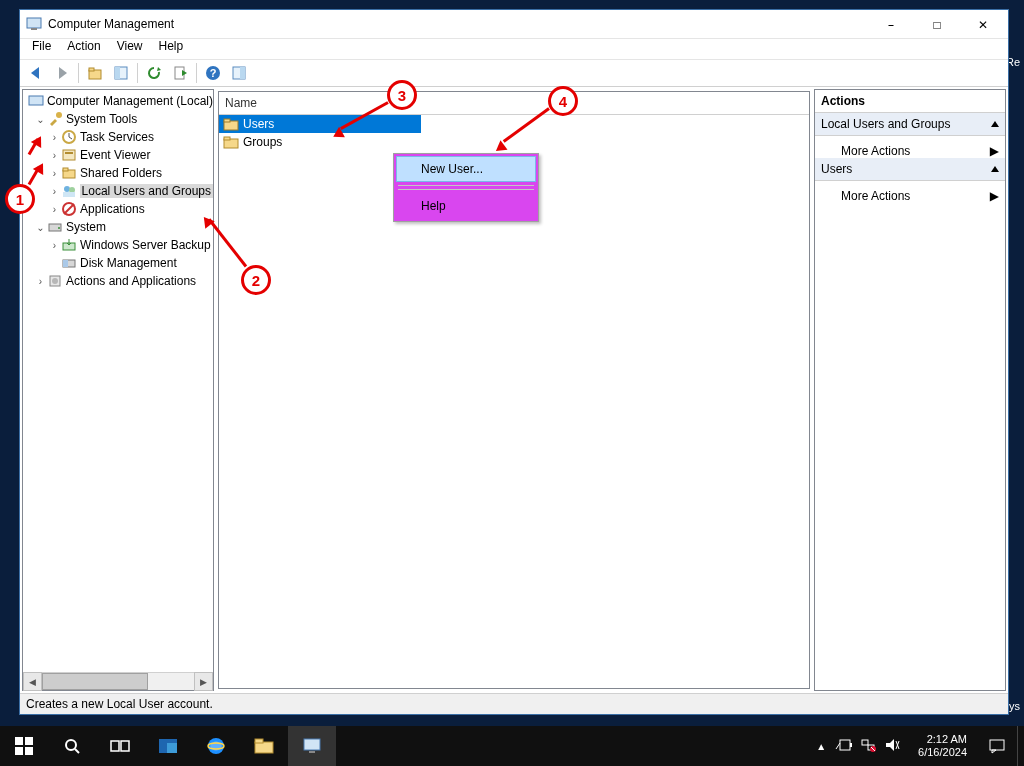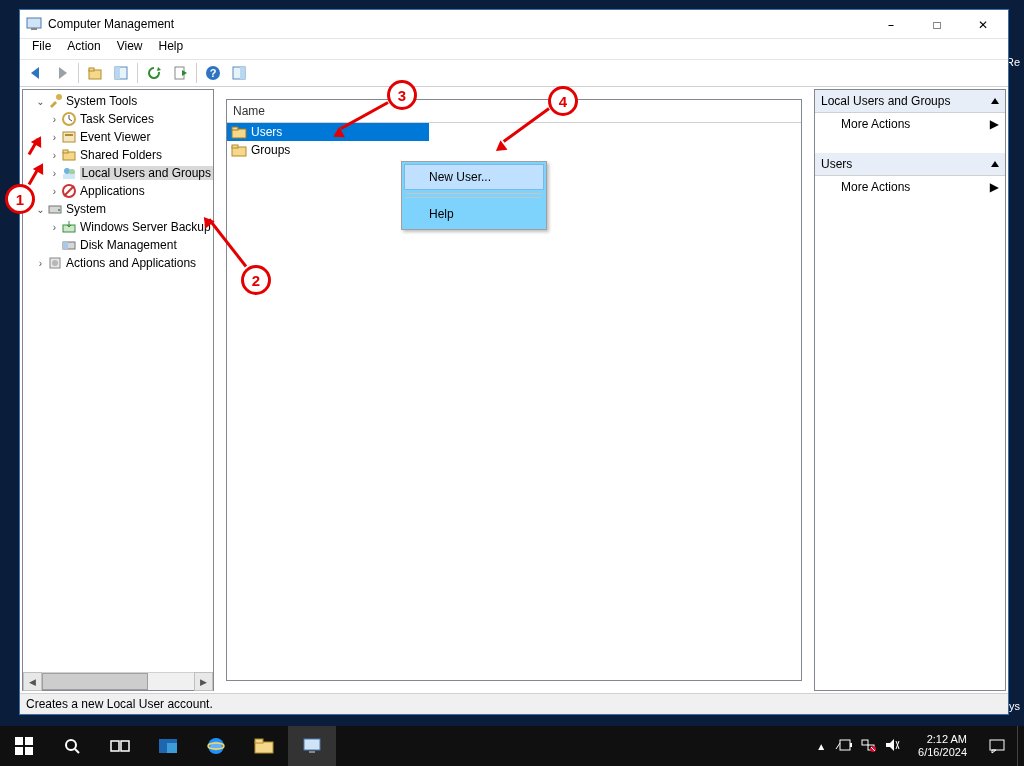--- a/index.html
+++ b/index.html
@@ -11,43 +11,43 @@
   .winbtns{display:flex;height:100%}
   .winbtn{width:46px;display:flex;align-items:center;justify-content:center;font-family:Segoe UI Symbol,system-ui}
   .menubar{height:20px;display:flex;align-items:flex-start;padding:0 4px;border-bottom:1px solid #e5e5e5}
   .menubar span{padding:0 8px}
   .toolbar{height:26px;display:flex;align-items:center;padding:0 4px;gap:2px;border-bottom:1px solid #d0d0d0}
   .tbtn{width:22px;height:22px;display:flex;align-items:center;justify-content:center;border:1px solid transparent;border-radius:2px}
   .tsep{width:1px;height:20px;background:#d0d0d0;margin:0 2px}
   .body{flex:1;display:flex;min-height:0}
   .pane{border:1px solid #828790;background:#fff;display:flex;flex-direction:column;min-height:0}
   .tree-pane{width:190px;margin:2px 0 2px 2px}
-  .list-pane{flex:1;margin:12px}
+  .list-pane{flex:1;margin:4px}
   .act-pane{width:190px;margin:2px 2px 2px 0}
   .tree{flex:1;overflow:hidden;padding:2px 0;font-size:12px;white-space:nowrap}
   .trow{height:18px;display:flex;align-items:center}
   .twist{width:11px;text-align:center;color:#555;font-size:10px}
   .ticon2{width:16px;height:16px;margin:0 3px 0 1px;display:inline-flex;align-items:center;justify-content:center}
   .trow.sel .tlabel{background:#d9d9d9;padding:0 2px}
   .hscroll{height:17px;border-top:1px solid #d0d0d0;background:#f0f0f0;display:flex;align-items:center}
   .hscroll .arrow{width:17px;height:17px;background:#e8e8e8;border:1px solid #c0c0c0;display:flex;align-items:center;justify-content:center;font-size:9px;color:#555}
   .hscroll .track{flex:1;height:17px;position:relative}
   .hscroll .thumb{position:absolute;left:0;top:0;width:70%;height:100%;background:#cdcdcd;border:1px solid #a0a0a0;box-sizing:border-box}
   .listhdr{height:22px;border-bottom:1px solid #d0d0d0;display:flex;align-items:center;padding-left:6px;color:#333;background:#fff}
   .list{flex:1;position:relative}
   .lrow{height:18px;display:flex;align-items:center;padding-left:4px}
   .lrow .ficon{width:16px;height:16px;margin-right:4px}
   .lrow.sel{background:#0078d7;color:#fff;width:198px}
-  .ctxmenu{position:absolute;left:174px;top:38px;width:140px;background:#7dd3fc;border:1px solid #a0a0a0;box-shadow:2px 2px 3px rgba(0,0,0,.25);padding:2px}
+  .ctxmenu{position:absolute;left:174px;top:38px;width:140px;background:#d946ef;border:1px solid #a0a0a0;box-shadow:2px 2px 3px rgba(0,0,0,.25);padding:2px}
   .ctxitem{height:24px;display:flex;align-items:center;padding:0 24px;border:1px solid transparent}
   .ctxitem.hl{background:#bfe0ff;border:1px solid #7ab8e8}
   .ctxsep{height:1px;background:#c5c5c5;margin:3px 2px}
   .acthdr{height:22px;background:#fff;border-bottom:1px solid #d0d0d0;padding-left:6px;display:flex;align-items:center;font-weight:bold}
   .actgrp{height:22px;background:#e8eef7;border-bottom:1px solid #d0d0d0;padding:0 6px;display:flex;align-items:center;justify-content:space-between}
-  .actitem{height:22px;display:flex;align-items:center;justify-content:space-between;padding:0 6px 18px 26px}
+  .actitem{height:22px;display:flex;align-items:flex-end;justify-content:space-between;padding:0 6px 0 26px}
   .status{height:20px;border-top:1px solid #d0d0d0;display:flex;align-items:center;padding-left:6px;background:#f0f0f0;font-size:12px}
   
   .anno{position:absolute;pointer-events:none}
   .circ{width:24px;height:24px;border:3px solid #e40000;border-radius:50%;color:#e40000;font-weight:bold;font-size:15px;display:flex;align-items:center;justify-content:center;background:#fff}
   .arrowline{position:absolute;background:#e40000;height:3px;transform-origin:left center}
   .arrowhead{position:absolute;width:0;height:0;border-left:10px solid #e40000;border-top:6px solid transparent;border-bottom:6px solid transparent;transform-origin:left center}
   
   .taskbar{position:absolute;left:0;bottom:0;width:100%;height:40px;background:#101010;display:flex;align-items:center;color:#fff}
   .tb-left{display:flex;align-items:center;height:100%}
   .tb-btn{width:48px;height:100%;display:flex;align-items:center;justify-content:center}
@@ -138,20 +138,29 @@
             <rect x="2" y="2" width="12" height="12" fill="#e7f2fb" stroke="#5a8bbf"></rect>
             <rect x="9" y="2" width="5" height="12" fill="#b9d8f0"></rect>
           </svg>
         </div>
     </div>
 
     <div class="body">
 
       <div class="pane tree-pane">
         <div class="tree">
+          <div class="trow" style="padding-left:0">
+              <span class="twist"></span>
+              <span class="ticon2">
+                <svg width="16" height="16">
+                  <rect x="1" y="3" width="14" height="9" fill="#d0e4f5" stroke="#4a7ab0"></rect>
+                </svg>
+              </span>
+              <span class="tlabel">Computer Management (Local)</span>
+            </div>
           <div class="trow" style="padding-left:12px">
               <span class="twist">⌄</span>
               <span class="ticon2">
                 <svg width="16" height="16">
                   <path d="M3 13l5-5 2 2-5 5z" fill="#caa845"></path>
                   <circle cx="12" cy="4" r="3" fill="#d9b24a"></circle>
                 </svg>
               </span>
               <span class="tlabel">System Tools</span>
             </div>
@@ -277,20 +286,21 @@
           <div class="ctxmenu">
             <div class="ctxitem hl">New User...</div>
             <div class="ctxsep"></div>
             <div class="ctxsep"></div>
             <div class="ctxitem">Help</div>
           </div>
         </div>
       </div>
 
       <div class="pane act-pane">
+        <div class="acthdr">Actions</div>
         <div class="actgrp">
           <span>Local Users and Groups</span>
           <span class="tri up"></span>
         </div>
         <div class="actitem">
           <span>More Actions</span>
           <span>▶</span>
         </div>
         <div class="actgrp">
           <span>Users</span>

